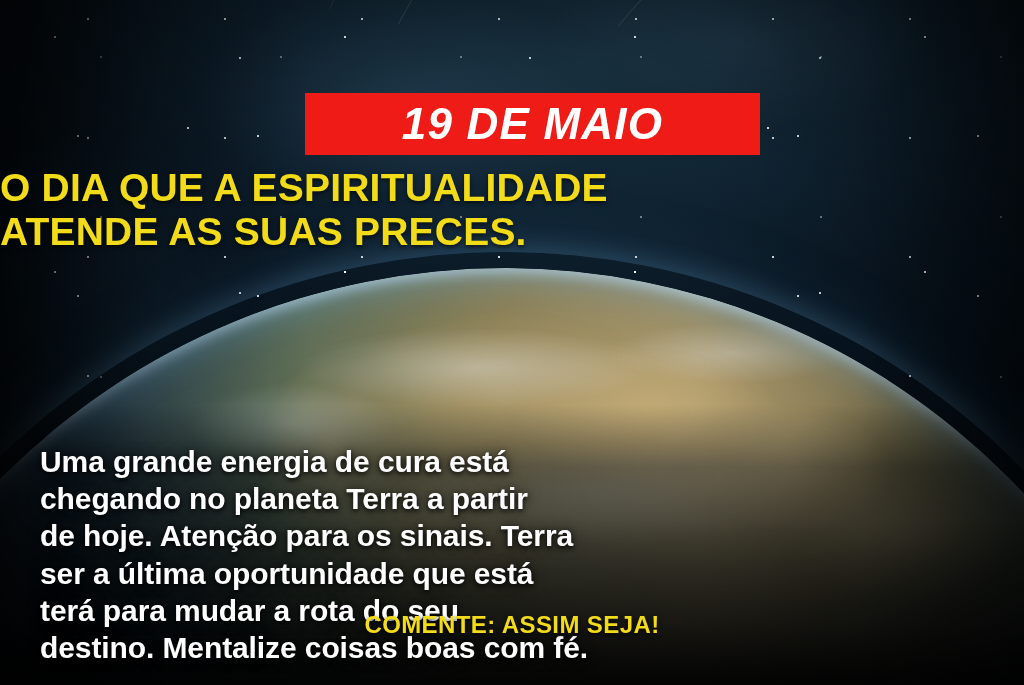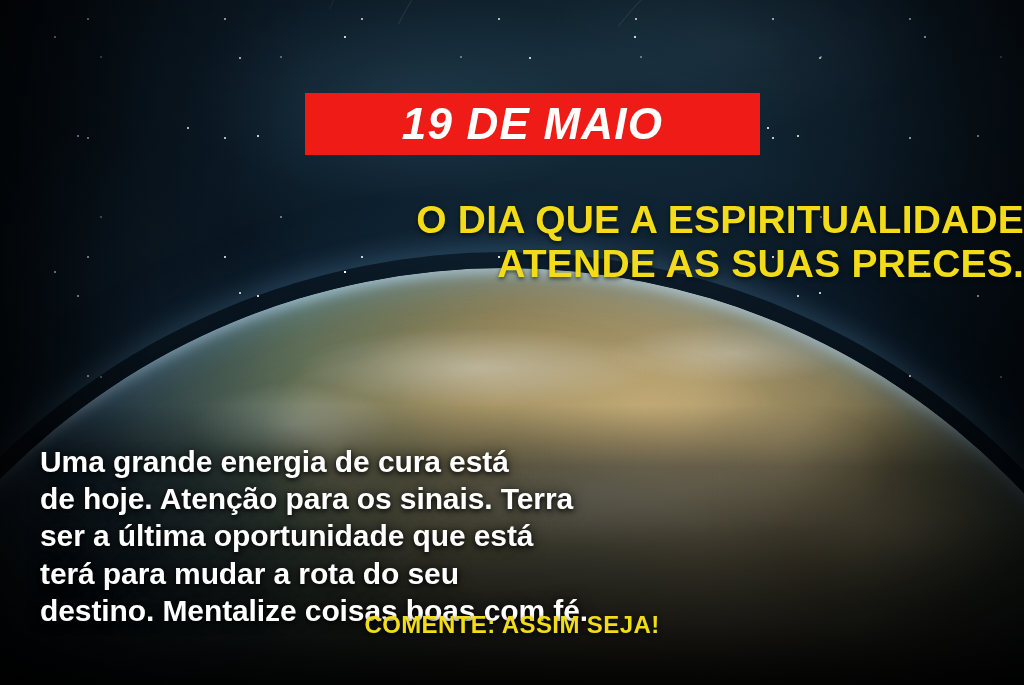--- a/index.html
+++ b/index.html
@@ -195,29 +195,28 @@
     letter-spacing:1.2px;
     line-height:1;
     white-space:nowrap;
     font-family:"Liberation Sans", sans-serif;
     font-style:italic;
   }
 
   .headline {
     position:absolute;
     left:0; right:0; top:166px;
-    text-align:right;
+    text-align:left;
     color:#F2DB18;
     font-size:39px;
     font-weight:bold;
     line-height:1.14;
     letter-spacing:.2px;
     text-shadow:0 2px 4px rgba(0,0,0,.62);
     font-family:"Liberation Sans", sans-serif;
-    margin-top:32px;
   }
   .headline-line { display:block; white-space:nowrap; }
 
   .body-copy {
     position:absolute;
     left:40px; right:40px; top:443px;
     text-align:left;
     color:#ffffff;
     font-size:30px;
     font-weight:bold;
@@ -275,20 +274,21 @@
       <span class="date-banner-text">19 DE MAIO</span>
     </div>
 
     <div class="headline">
       <span class="headline-line">O DIA QUE A ESPIRITUALIDADE</span>
       <span class="headline-line">ATENDE AS SUAS PRECES.</span>
     </div>
 
     <div class="body-copy">
       <span class="body-line">Uma grande energia de cura está</span>
+      <span class="body-line">chegando no planeta Terra a partir</span>
       <span class="body-line">de hoje. Atenção para os sinais. Terra</span>
       <span class="body-line">ser a última oportunidade que está</span>
       <span class="body-line">terá para mudar a rota do seu</span>
       <span class="body-line">destino. Mentalize coisas boas com fé.</span>
     </div>
 
     <div class="cta">
       <span>COMENTE: ASSIM SEJA!</span>
     </div>
 

